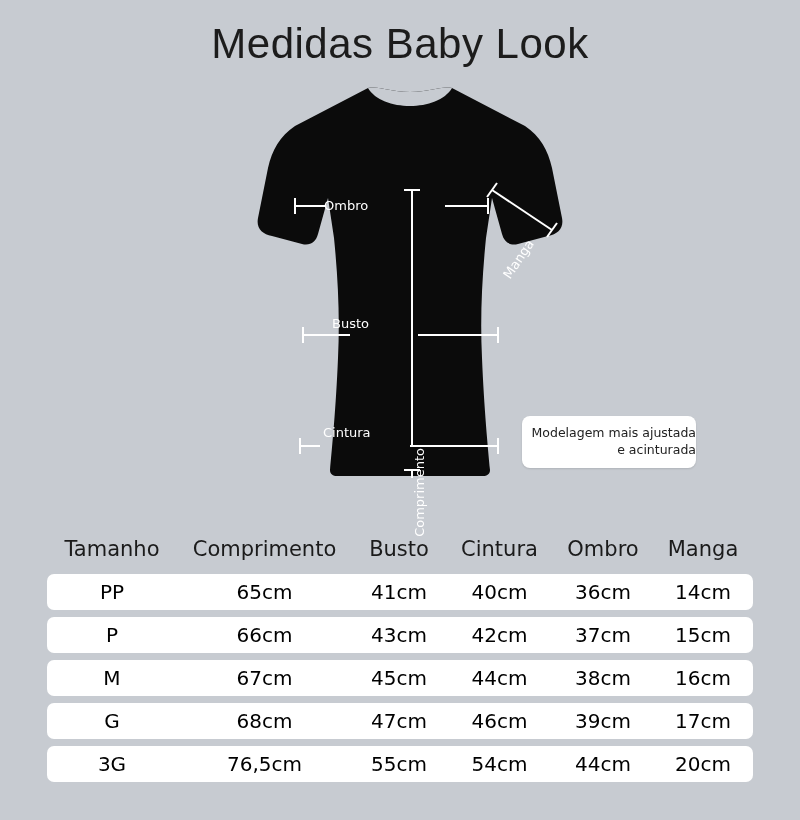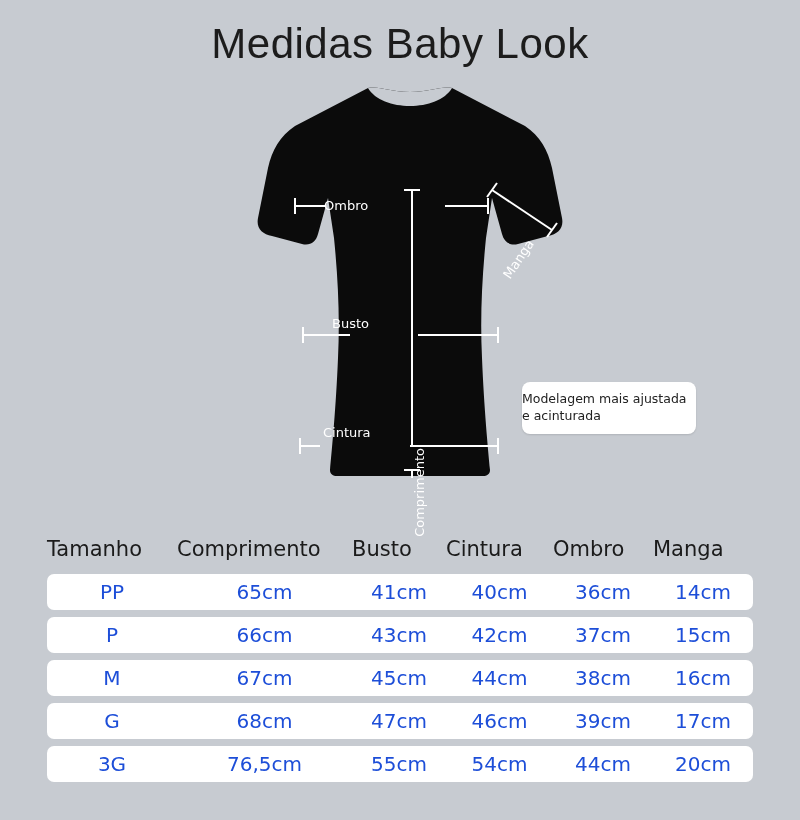--- a/index.html
+++ b/index.html
@@ -66,29 +66,29 @@
     left: 500px;
     top: 205px;
     transform: rotate(-56deg);
     transform-origin: left top;
   }
 
   
   #note-box {
     position: absolute;
     left: 522px;
-    top: 314px;
+    top: 348px;
     width: 174px;
     height: 52px;
     background: #ffffff;
     border-radius: 8px;
     display: flex;
     align-items: center;
     justify-content: center;
-    text-align: left;
+    text-align: right;
     box-shadow: 0 1px 2px rgba(0,0,0,0.12);
   }
   #note-box .note-text {
     font-size: 12.5px;
     color: #222;
     line-height: 1.35;
     font-family: "DejaVu Sans", sans-serif;
   }
 
   
@@ -103,25 +103,25 @@
     margin: 0 auto;
     border-collapse: separate;
     border-spacing: 0 7px;
     font-family: "DejaVu Sans", sans-serif;
   }
   .tbl th {
     font-weight: normal;
     font-size: 21px;
     color: #1b1b1b;
     padding: 0 0 6px 0;
-    text-align: left;
+    text-align: center;
   }
   .tbl td {
     font-size: 20px;
-    color: #1d4ed8;
+    color: #000000;
     text-align: center;
     background: #ffffff;
     padding: 6px 0;
     height: 24px;
   }
   .tbl tbody tr td:first-child {
     border-top-left-radius: 7px;
     border-bottom-left-radius: 7px;
   }
   .tbl tbody tr td:last-child {

